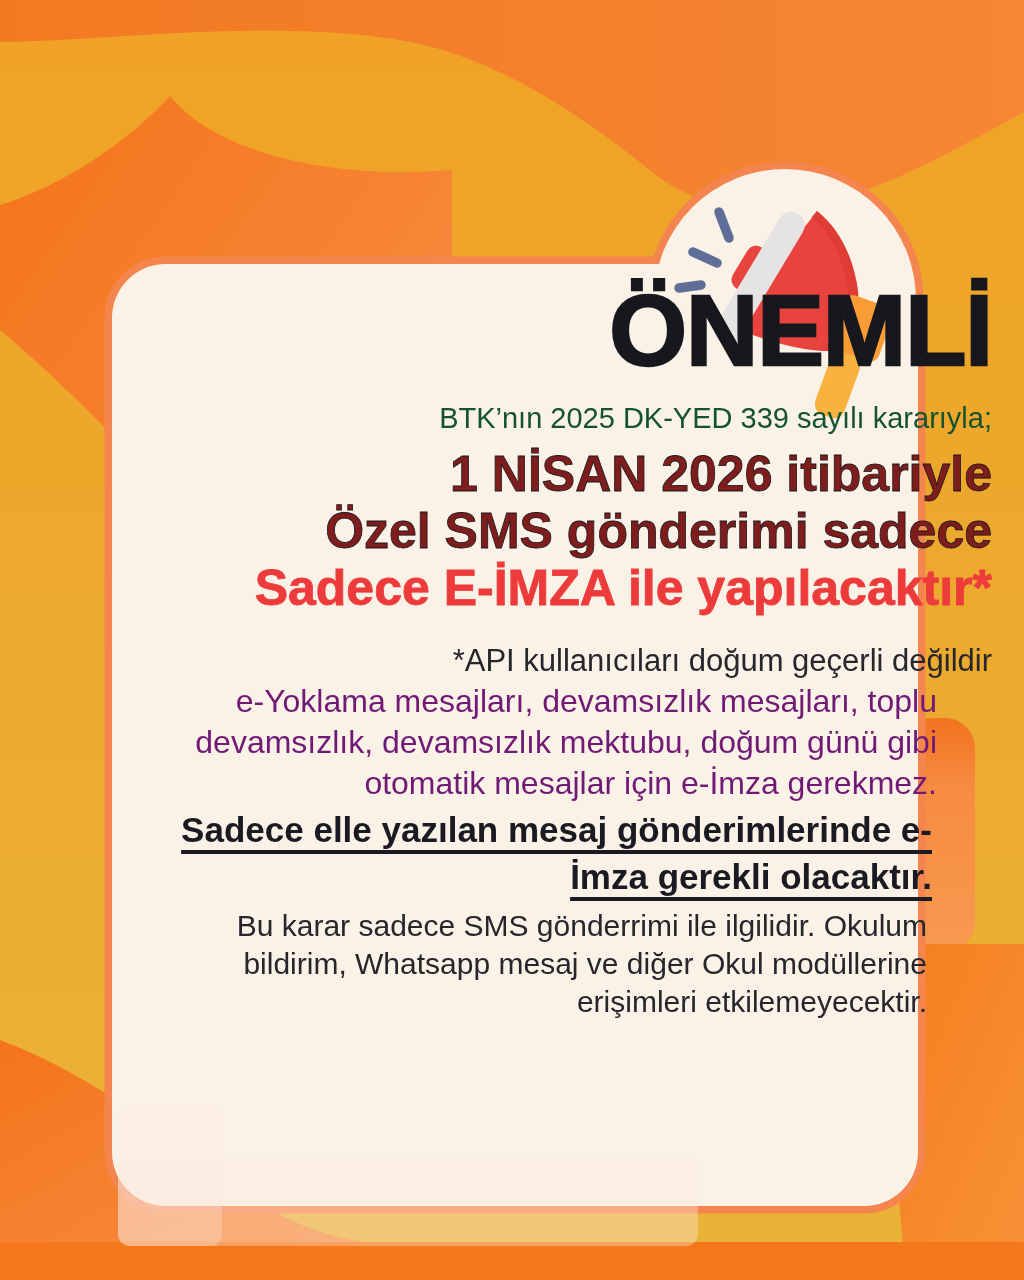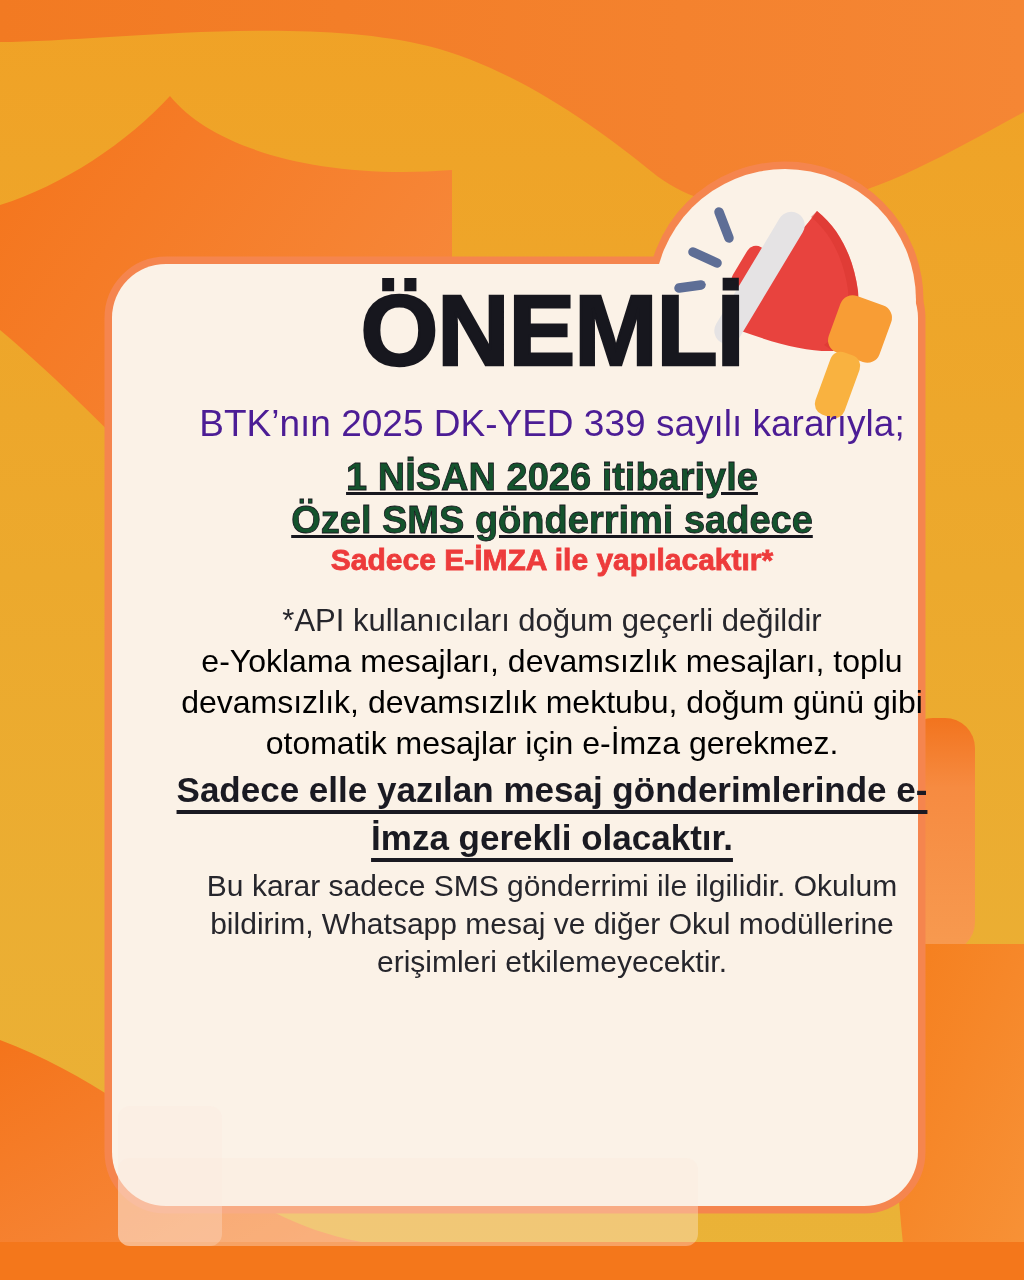--- a/index.html
+++ b/index.html
@@ -5,38 +5,38 @@
   html,body{margin:0;padding:0;}
   body{
     width:1024px;height:1280px;position:relative;overflow:hidden;
     font-family:"Liberation Sans","DejaVu Sans",sans-serif;
     background:#ECA92C;
   }
   .layer{position:absolute;inset:0;width:1024px;height:1280px;}
   svg{display:block;}
   .content{
     position:absolute;left:112px;top:264px;width:880px;height:942px;
-    text-align:center;color:#1A1A22;z-index:3;
+    text-align:right;color:#1A1A22;z-index:3;
   }
   .content > div{margin-left:auto;margin-right:auto;}
   .title{
     margin-top:14px;font-size:100px;line-height:1.04;font-weight:800;
     letter-spacing:-1px;color:#17171E;-webkit-text-stroke:2.5px #17171E;
   }
   .subtitle{
     margin-top:4px;font-size:47px;line-height:1.1;font-weight:800;
     color:#17171E;-webkit-text-stroke:1.2px #17171E;letter-spacing:0px;
   }
-  .intro{margin-top:18px;font-size:37px;line-height:1.3;color:#4c1d95;}
-  .hline{font-size:38px;line-height:1.14;font-weight:700;color:#14532d;text-decoration:underline;-webkit-text-stroke:0.8px #17171E;}
+  .intro{margin-top:18px;font-size:29px;line-height:1.3;color:#14532d;}
+  .hline{font-size:50px;line-height:1.14;font-weight:700;color:#7f1d1d;-webkit-text-stroke:0.8px #17171E;}
   .hline.first{margin-top:8px;}
-  .hline-red{font-size:30px;line-height:1.14;font-weight:700;color:#ED3B3B;-webkit-text-stroke:0.8px #ED3B3B;}
+  .hline-red{font-size:50px;line-height:1.14;font-weight:700;color:#ED3B3B;-webkit-text-stroke:0.8px #ED3B3B;}
   .para1{margin-top:10px;font-size:32px;line-height:1.26;max-width:660px;color:#26262C;}
   .footnote{margin-top:24px;font-size:31px;line-height:1.3;color:#26262C;}
-  .para-red{margin-top:0px;font-size:32px;line-height:1.28;max-width:770px;color:#000000;}
+  .para-red{margin-top:0px;font-size:32px;line-height:1.28;max-width:770px;color:#701a75;}
   .underlined{
     margin-top:2px;font-size:35px;line-height:1.36;max-width:760px;color:#1A1A22;
     text-decoration:underline;text-decoration-thickness:3.5px;text-underline-offset:8px;font-weight:bold;
   }
   .closing{margin-top:6px;font-size:30px;line-height:1.27;max-width:750px;color:#26262C;}
   .ov{position:absolute;z-index:4;pointer-events:none;border-radius:12px;background:rgba(253,233,222,0.38);}
   .ov.a{left:118px;top:1158px;width:580px;height:88px;}
   .ov.b{left:118px;top:1106px;width:104px;height:140px;background:rgba(253,233,222,0.30);}
 </style>
 </head>
@@ -99,21 +99,21 @@
       <rect x="833" y="299" width="54" height="60" rx="13" fill="#F89D35" transform="rotate(20 860 329)"></rect>
       <rect x="822" y="352" width="31" height="66" rx="11" fill="#F9B240" transform="rotate(20 837.5 385)"></rect>
     </g>
   </svg>
 </div>
 
 <div class="content">
   <div class="title">ÖNEMLİ</div>
   <div class="intro">BTK’nın 2025 DK-YED 339 sayılı kararıyla;</div>
   <div class="hline first">1 NİSAN 2026 itibariyle</div>
-  <div class="hline">Özel SMS gönderrimi sadece</div>
+  <div class="hline">Özel SMS gönderimi sadece</div>
   <div class="hline-red">Sadece E-İMZA ile yapılacaktır*</div>
   <div class="footnote">*API kullanıcıları doğum geçerli değildir</div>
   <div class="para-red">e-Yoklama mesajları, devamsızlık mesajları, toplu devamsızlık, devamsızlık mektubu, doğum günü gibi otomatik mesajlar için e-İmza gerekmez.</div>
   <div class="underlined">Sadece elle yazılan mesaj gönderimlerinde e-İmza gerekli olacaktır.</div>
   <div class="closing">Bu karar sadece SMS gönderrimi ile ilgilidir. Okulum bildirim, Whatsapp mesaj ve diğer Okul modüllerine erişimleri etkilemeyecektir.</div>
 </div>
 
 <div class="ov a"></div>
 <div class="ov b"></div>
 

